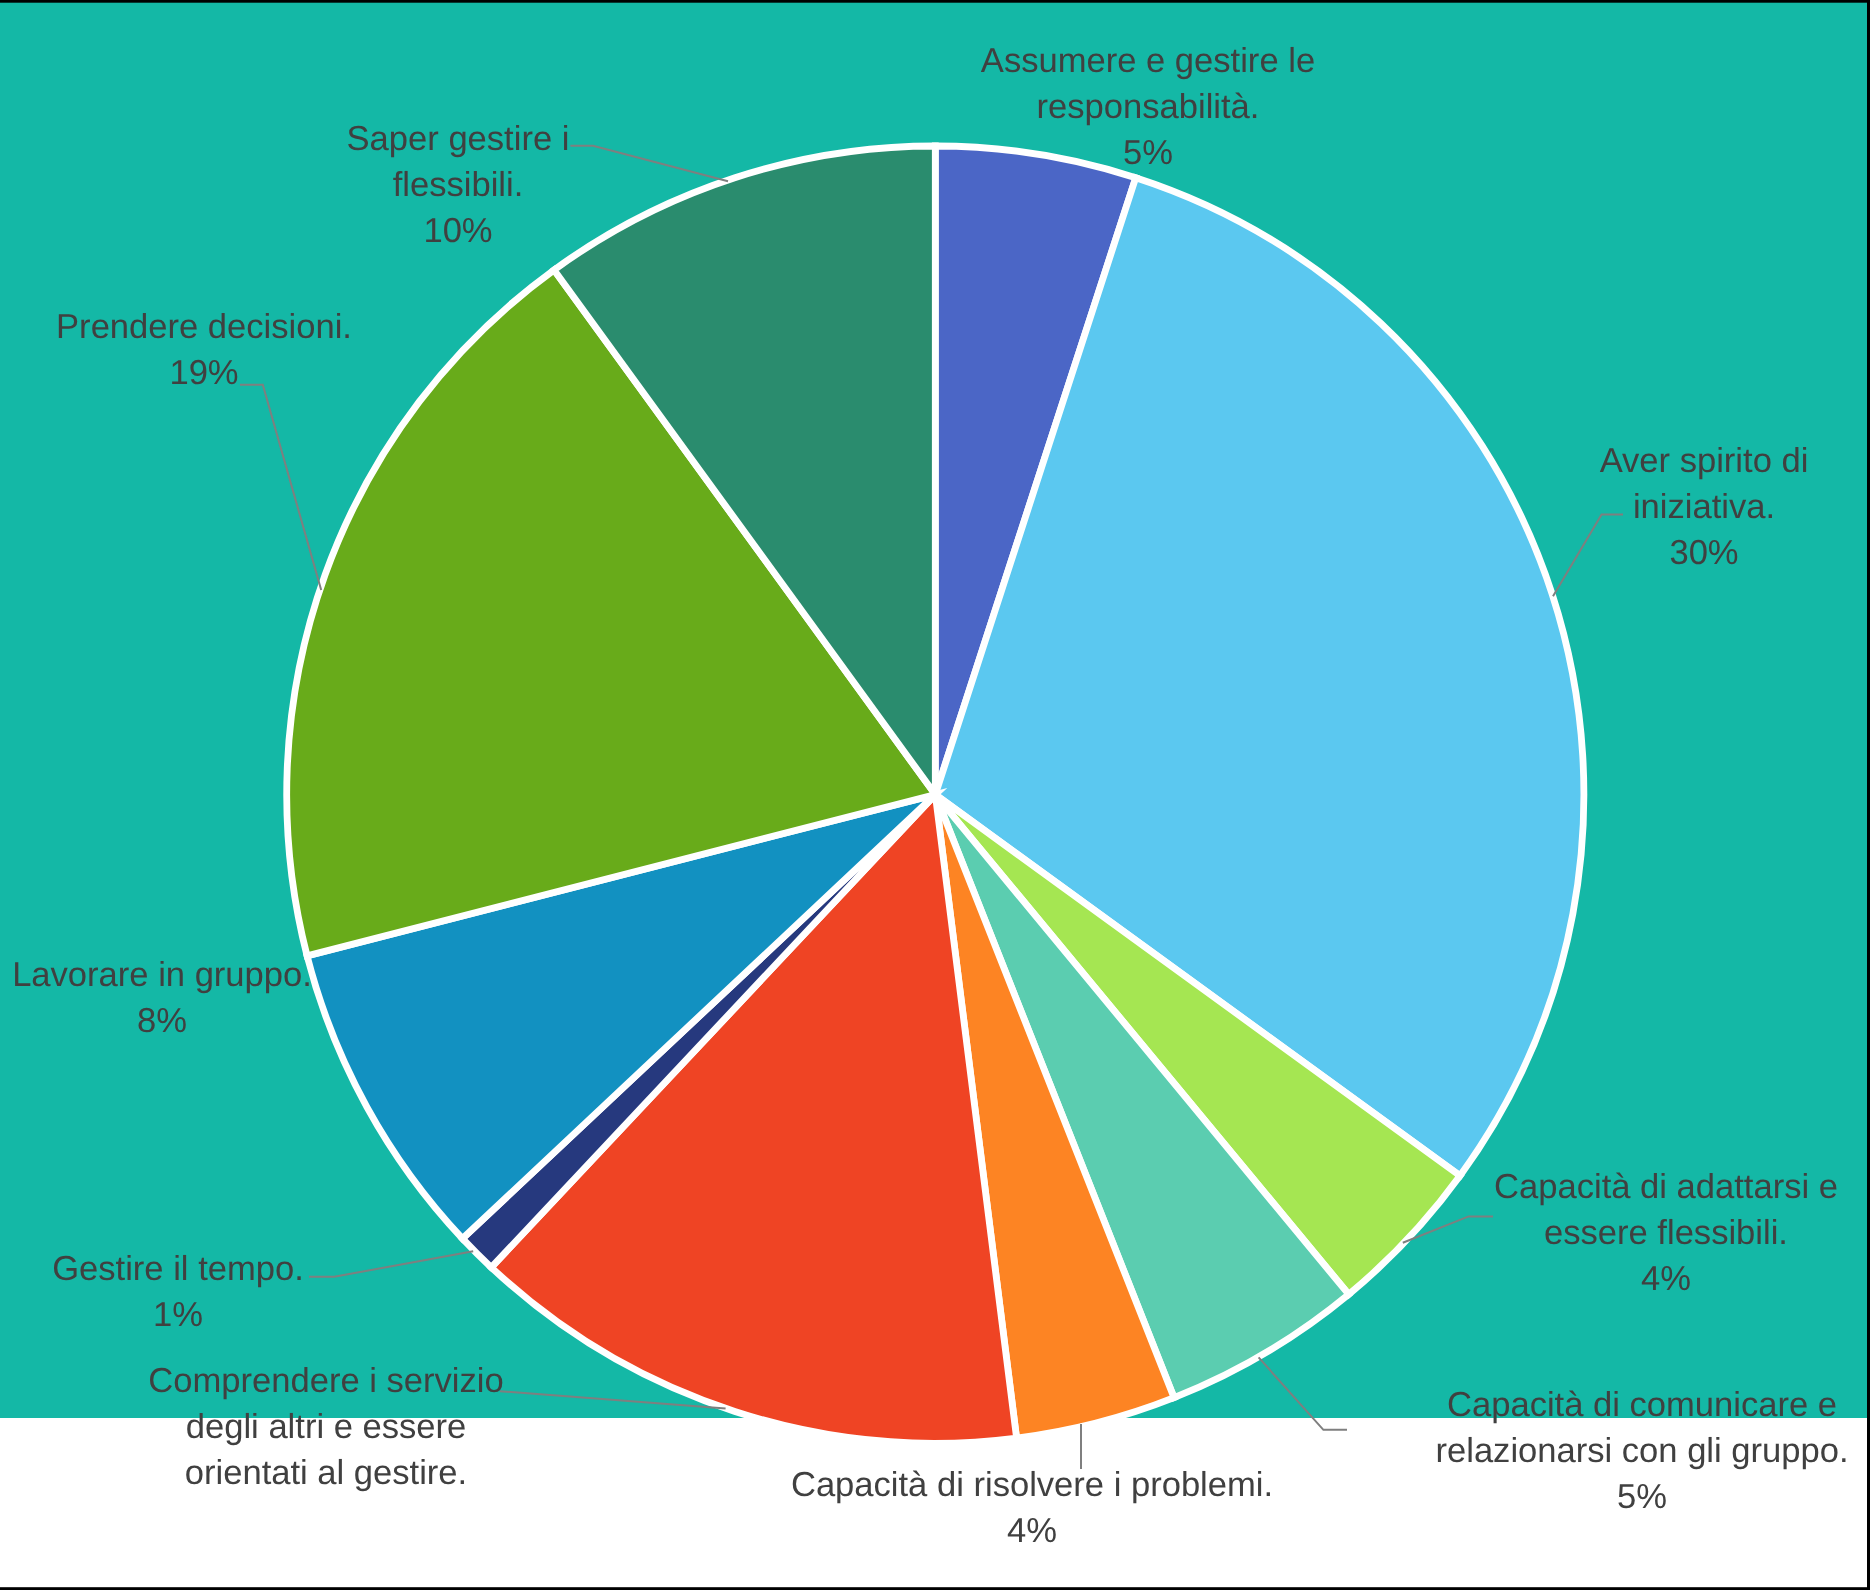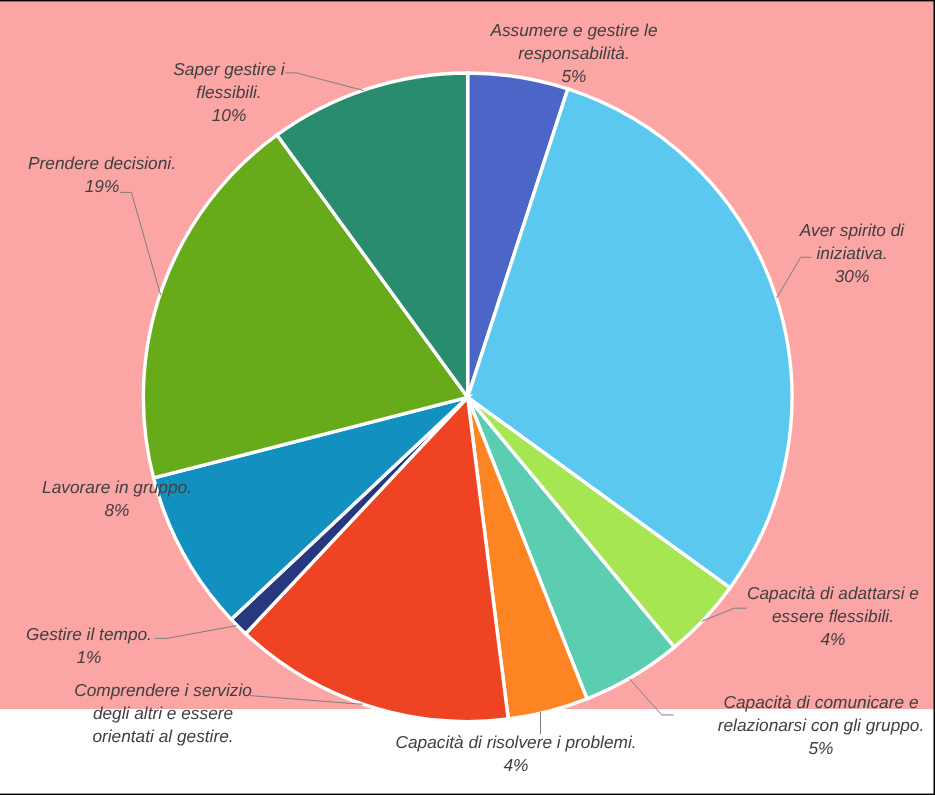--- a/index.html
+++ b/index.html
@@ -1,33 +1,33 @@
 <!DOCTYPE html>
 <html><head>
 <meta charset="utf-8">
 <title>Pie chart</title>
 <style>
   html,body{margin:0;padding:0;background:#ffffff;}
   body{width:935px;height:795px;overflow:hidden;
        font-family:"Liberation Sans",sans-serif;
        -webkit-font-smoothing:antialiased;text-rendering:geometricPrecision;}
-  #page{position:relative;width:935px;height:709px;background:#fca5a5;font-style:italic;}
+  #page{position:relative;width:935px;height:709px;background:#14b8a6;}
   svg.layer{position:absolute;left:0;top:0;}
   #slices path{stroke:#FFFFFF;stroke-width:3.4;stroke-linejoin:miter;stroke-miterlimit:20;}
   .dlabel{position:absolute;transform:translate(-50%,0) translateZ(0);will-change:transform;
           color:#404040;font-size:0;line-height:23px;white-space:nowrap;}
   .dlabel .ln{display:block;text-align:center;font-size:17.3px;white-space:pre;}
   .dl0{left:573.5px;top:18.8px;}
   .dl1{left:851.6px;top:218.7px;}
   .dl2{left:832.9px;top:582px;}
   .dl3{left:792.5px;top:691.4px;margin-left:28px;}
   .dl4{left:516.0px;top:730.8px;}
   .dl5{left:163.4px;top:679.2px;}
   .dl6{left:89.3px;top:622.7px;}
-  .dl7{left:81.0px;top:476.0px;margin-left:36px;}
+  .dl7{left:81.0px;top:476.0px;}
   .dl8{left:101.9px;top:152.4px;}
   .dl9{left:228.7px;top:57.7px;}
 </style>
 </head>
 <body>
 
 <div id="page">
 
   <svg class="layer" width="935" height="795">
     <g id="slices">

